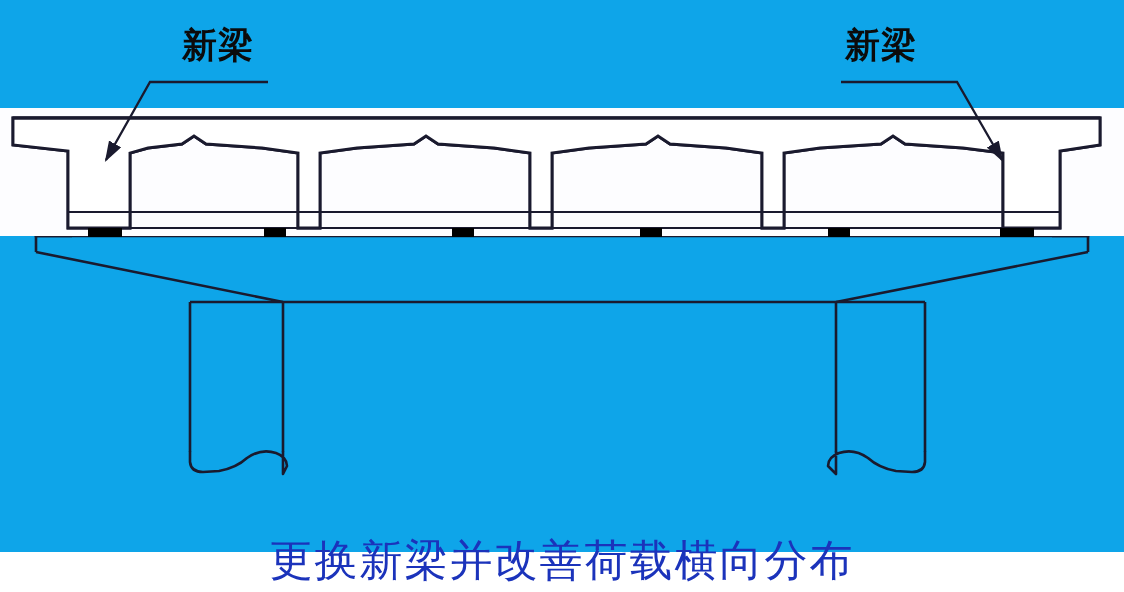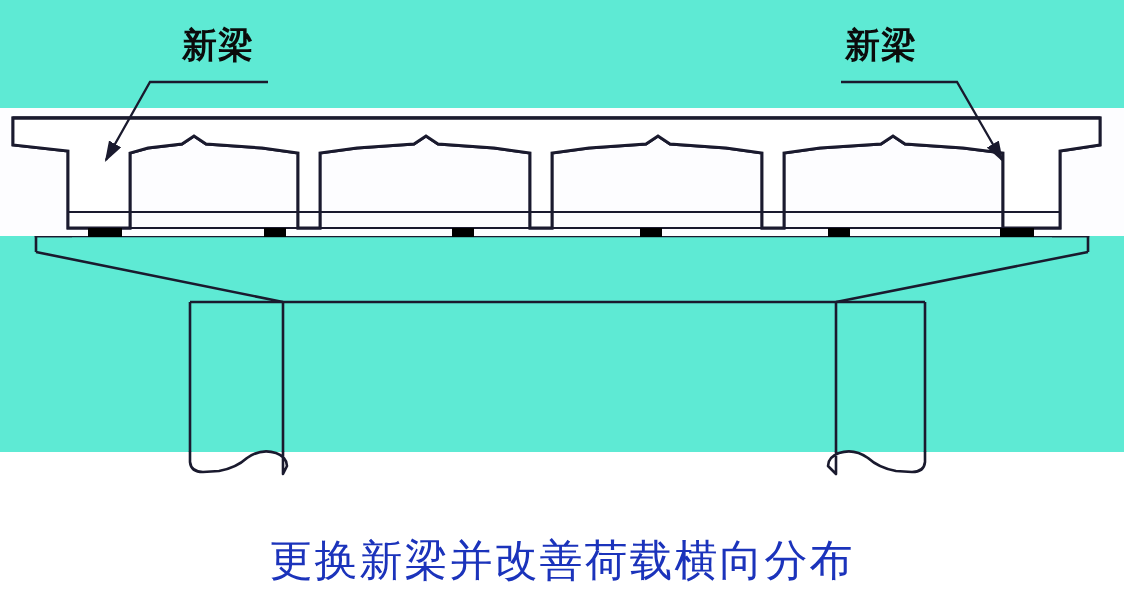--- a/index.html
+++ b/index.html
@@ -9,22 +9,22 @@
   }
   body {
     width: 1124px;
     height: 592px;
     font-family: "Liberation Sans", sans-serif;
     overflow: hidden;
   }
   #stage {
     position: relative;
     width: 1124px;
-    height: 452px;
-    background: #5eead4;
+    height: 552px;
+    background: #0ea5e9;
   }
   #figure {
     position: absolute;
     left: 0;
     top: 0;
     width: 1124px;
     height: 592px;
   }
   .lbl {
     position: absolute;

